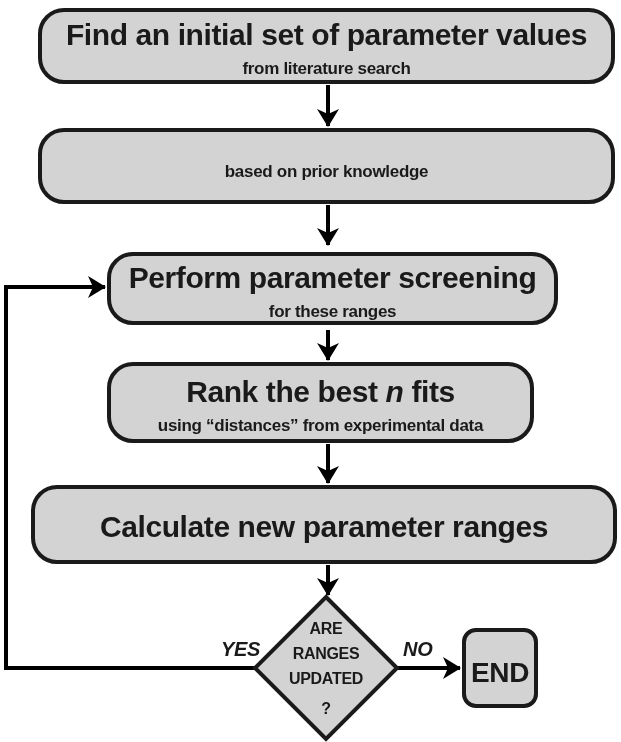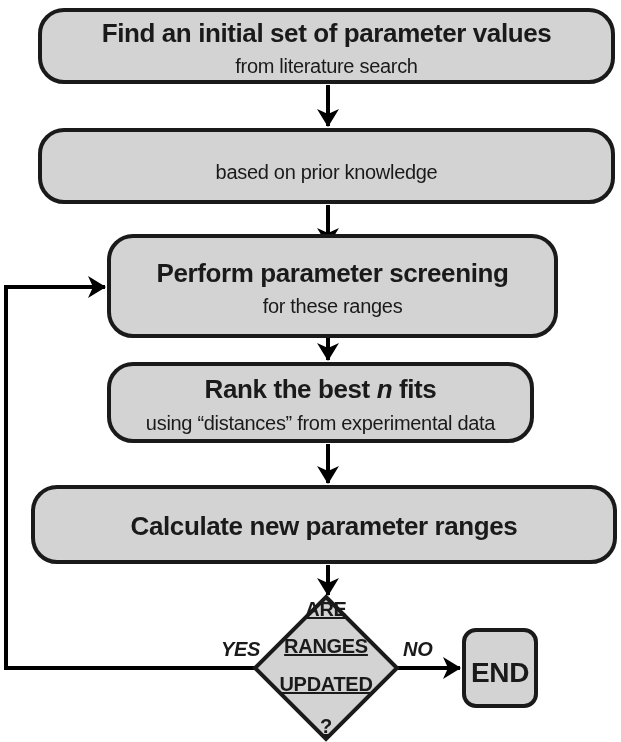--- a/index.html
+++ b/index.html
@@ -23,34 +23,34 @@
   .shape{fill:var(--node-fill);stroke:var(--node-border);stroke-width:4;}
   .node{
     position:absolute;box-sizing:border-box;
     background:var(--node-fill);
     border:4px solid var(--node-border);
     border-radius:26px;
     display:flex;flex-direction:column;align-items:center;justify-content:center;
     text-align:center;padding-top:5px;
   }
   .title{
-    font-weight:bold;font-size:26px;line-height:1.12;
+    font-weight:bold;font-size:30px;line-height:1.12;
     color:var(--text);letter-spacing:-0.4px;white-space:nowrap;
   }
   .subtitle{
-    font-weight:normal;font-size:20px;line-height:1.15;
+    font-weight:bold;font-size:17px;line-height:1.15;
     color:var(--text);letter-spacing:-0.3px;white-space:nowrap;
     margin-top:7px;
   }
   .ital{font-style:italic;}
   #decision-text{
     position:absolute;left:255px;top:597px;width:142px;height:142px;
-    display:flex;flex-direction:column;align-items:center;justify-content:space-between;
+    display:flex;flex-direction:column;align-items:center;justify-content:center;
     text-align:center;color:var(--text);
-    font-weight:bold;font-size:20px;line-height:25px;letter-spacing:-0.3px;text-decoration:underline;
+    font-weight:bold;font-size:16px;line-height:25px;letter-spacing:-0.3px;
   }
   #decision-text .qmark{margin-top:5px;}
   #end-node{
     border-radius:14px;padding-top:9px;
   }
   #end-node .title{font-size:28px;}
   .edge-label{
     position:absolute;color:var(--text);
     font-weight:bold;font-style:italic;font-size:20px;line-height:20px;
     letter-spacing:-0.3px;
@@ -81,21 +81,21 @@
 
   <div class="node" style="left:38px;top:8px;width:577px;height:76px">
     <div class="title">Find an initial set of parameter values</div>
     <div class="subtitle">from literature search</div>
   </div>
 
   <div class="node" style="left:38px;top:128px;width:577px;height:76px">
     <div class="subtitle">based on prior knowledge</div>
   </div>
 
-  <div class="node" style="left:107px;top:234px;width:451px;height:104px">
+  <div class="node" style="left:107px;top:252px;width:451px;height:73px">
     <div class="title">Perform parameter screening</div>
     <div class="subtitle">for these ranges</div>
   </div>
 
   <div class="node" style="left:107px;top:362px;width:427px;height:81px">
     <div class="title"><span>Rank the best </span><span class="ital">n</span><span> fits</span></div>
     <div class="subtitle">using “distances” from experimental data</div>
   </div>
 
   <div class="node" style="left:31px;top:485px;width:586px;height:79px">

